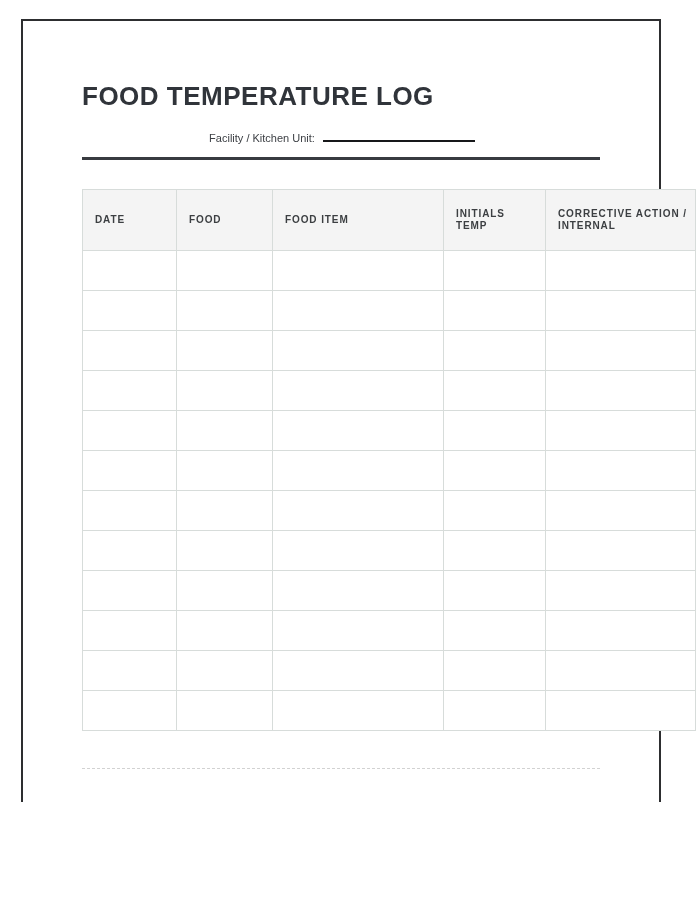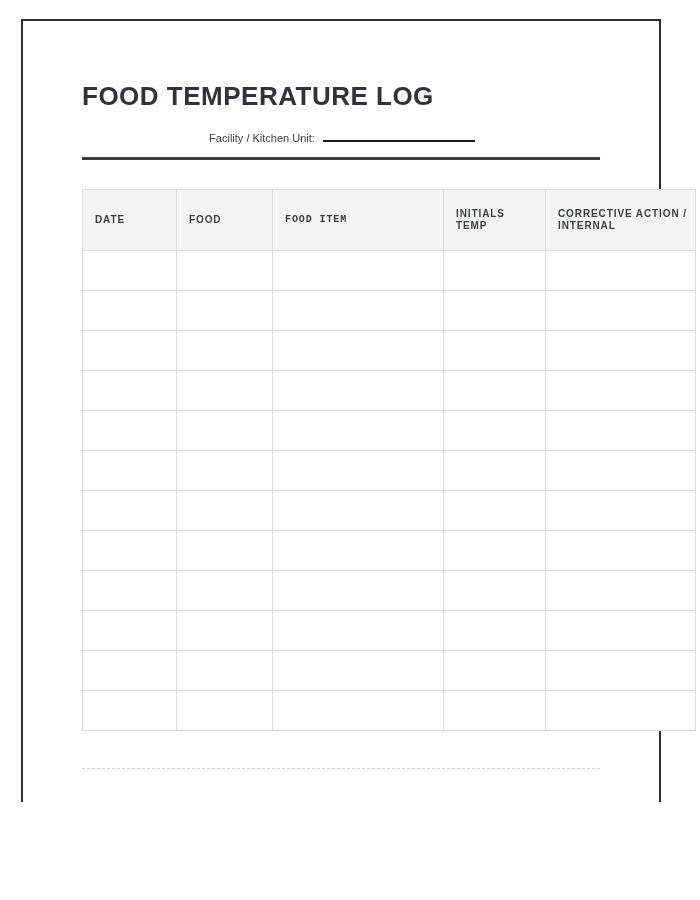--- a/index.html
+++ b/index.html
@@ -103,21 +103,21 @@
   }
   .log-table td {
     border: 1px solid #d7dcda;
     height: 39px;
     padding: 0;
     background: #ffffff;
     box-sizing: content-box;
   }
   .col-date { width: 75px; }
   .col-time { width: 77px; }
-  .col-food-item { width: 152px; font-family: Liberation Mono, monospace; }
+  .col-food-item { width: 152px; }
   .col-internal-temp { width: 83px; }
   .col-corrective { width: 131px; }
   .dashed-separator {
     margin-top: 37px;
     width: 518px;
     height: 0;
     border-top: 1px dashed #d2d2d2;
   }
 </style>
 </head>

